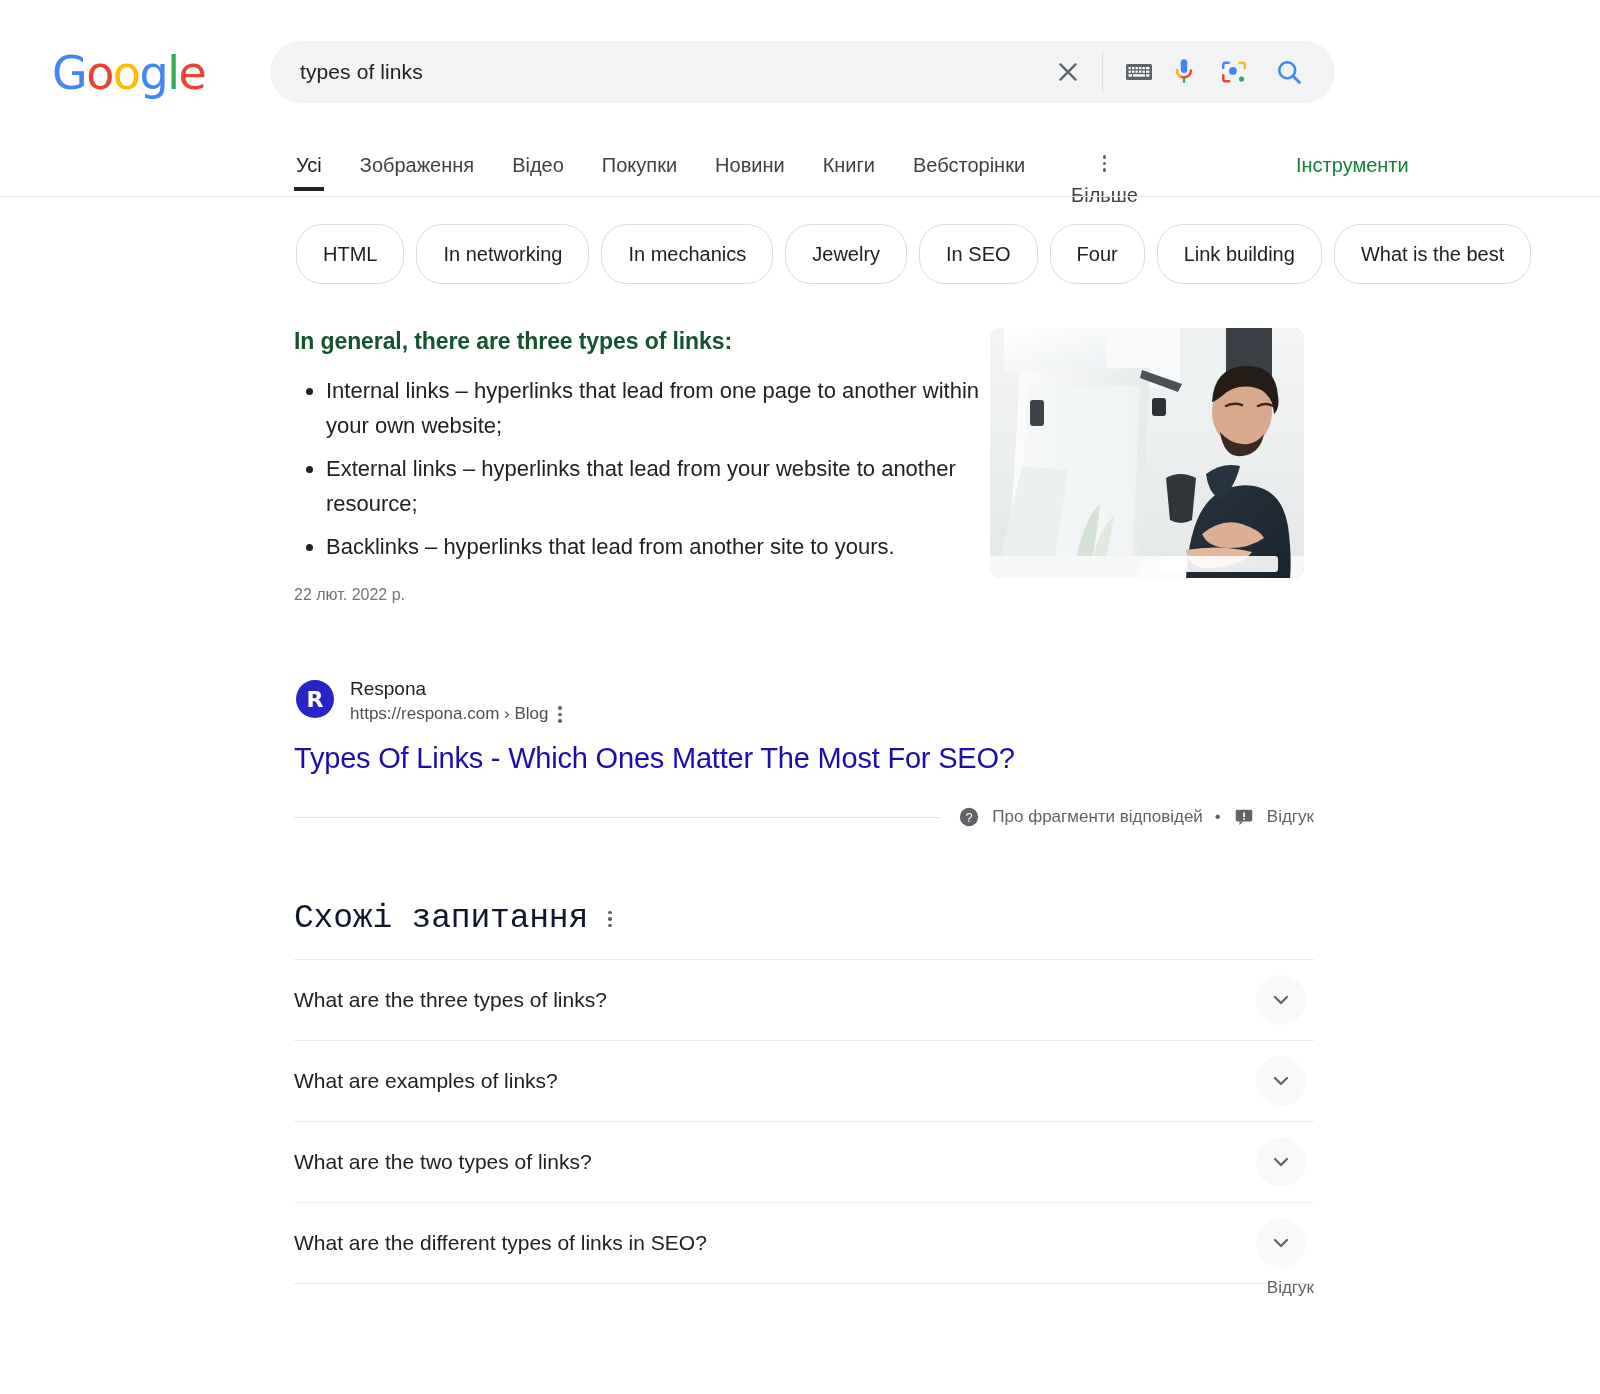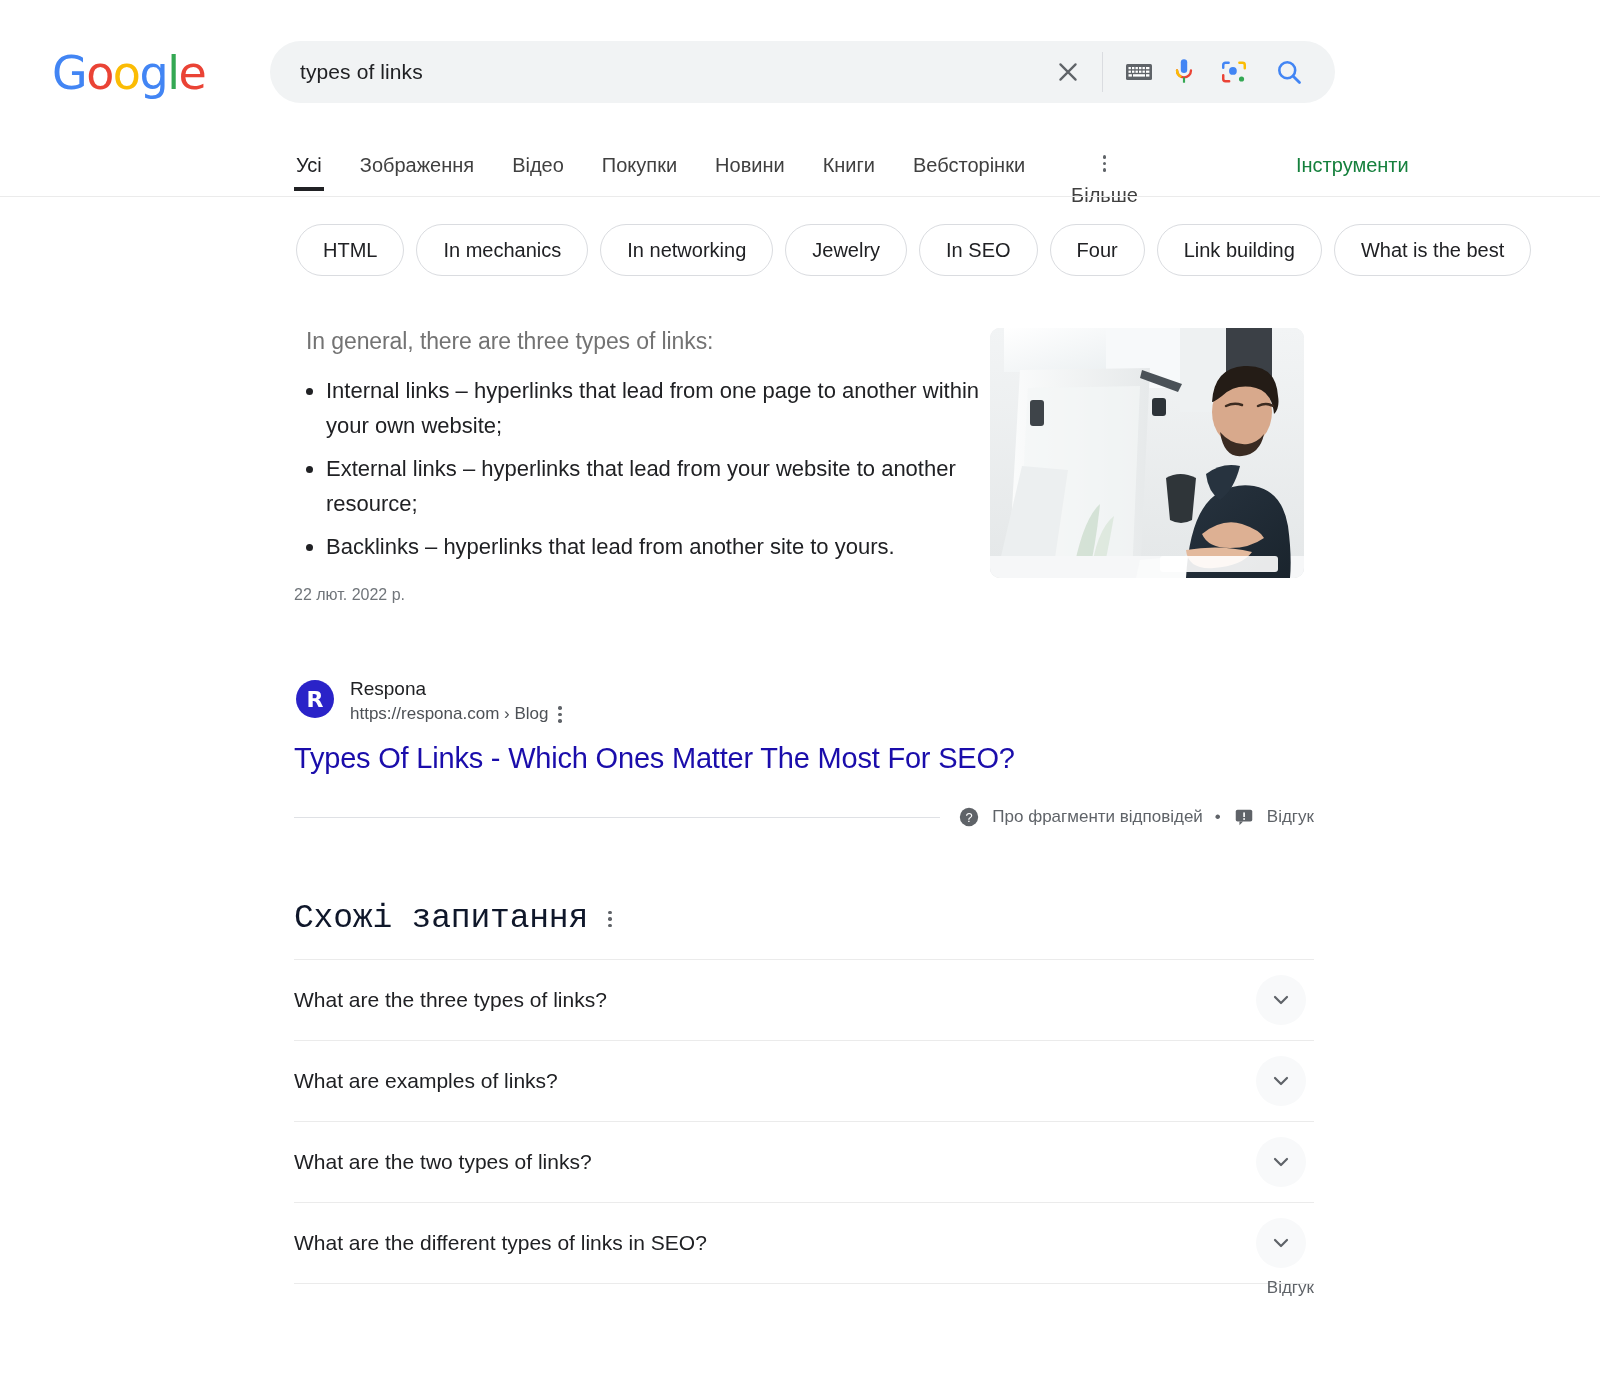--- a/index.html
+++ b/index.html
@@ -150,21 +150,21 @@
 
   
   .chips {
     position: absolute;
     left: 296px;
     top: 224px;
     display: flex;
     gap: 12px;
   }
   .chip {
-    height: 52px;
+    height: 60px;
     border: 1px solid #dadce0;
     border-radius: 26px;
     padding: 5px 26px;
     display: flex;
     align-items: center;
     font-size: 20px;
     color: #202124;
     white-space: nowrap;
     cursor: pointer;
     background: #fff;
@@ -172,24 +172,24 @@
 
   
   .snippet {
     position: absolute;
     left: 294px;
     top: 328px;
     width: 1020px;
   }
   .snip-title {
     font-size: 23px;
-    font-weight: normal;
-    color: #737373;
+    font-weight: bold;
+    color: #14532d;
     letter-spacing: -0.1px;
-    margin: 0 0 18px 12px;
+    margin: 0 0 18px 0;
     max-width: 680px;
   }
   .snip-list {
     margin: 0;
     padding-left: 32px;
     max-width: 690px;
     list-style: disc;
   }
   .snip-list li {
     font-size: 22px;
@@ -438,24 +438,24 @@
   </div>
   <div class="tools"><span>Інструменти</span></div>
   <div class="nav-underline"></div>
 </div>
 
 <div class="chips">
   <div class="chip">
       <span>HTML</span>
     </div>
   <div class="chip">
+      <span>In networking</span>
+    </div>
+  <div class="chip">
       <span>In mechanics</span>
-    </div>
-  <div class="chip">
-      <span>In networking</span>
     </div>
   <div class="chip">
       <span>Jewelry</span>
     </div>
   <div class="chip">
       <span>In SEO</span>
     </div>
   <div class="chip">
       <span>Four</span>
     </div>

